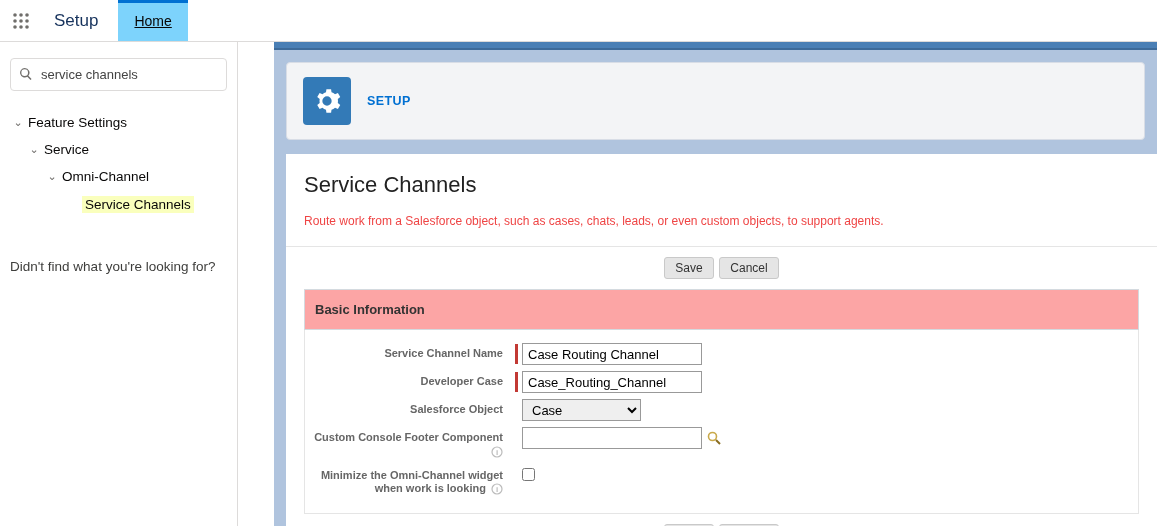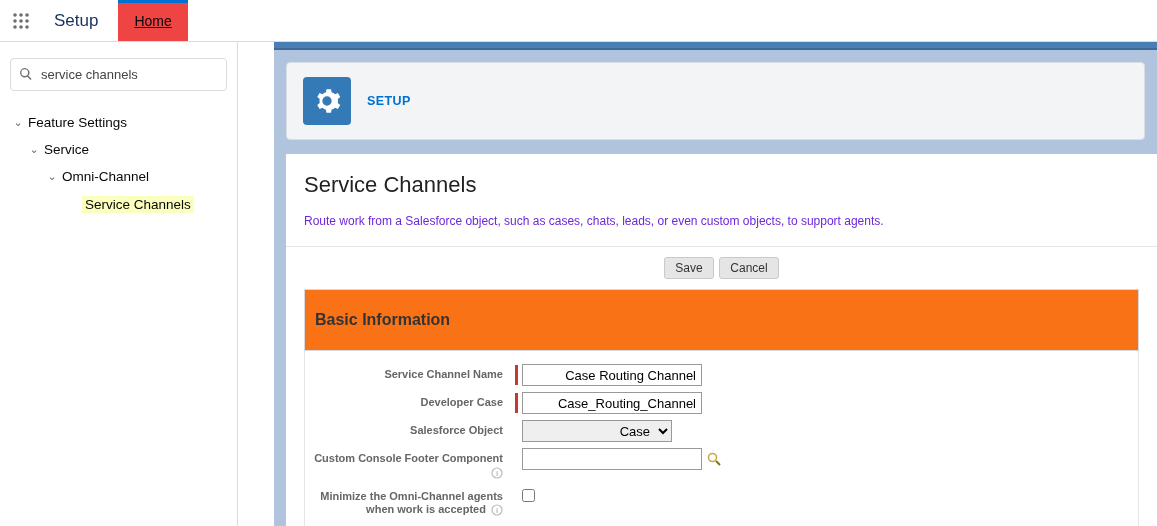--- a/index.html
+++ b/index.html
@@ -3,21 +3,21 @@
   <meta charset="utf-8">
   <style>
     * { box-sizing: border-box; margin: 0; padding: 0; }
     body { font-family: "Salesforce Sans", Arial, sans-serif; font-size: 13px; color: #3e3e3c; background: #fff; width: 1157px; height: 526px; overflow: hidden; }
     
     .top-bar { display: flex; align-items: stretch; height: 42px; border-bottom: 1px solid #dddbda; }
     .app-launcher { width: 42px; display: flex; align-items: center; justify-content: center; cursor: pointer; }
     .app-launcher svg { width: 18px; height: 18px; }
     .setup-label { display: flex; align-items: center; padding: 0 20px 0 12px; font-size: 17px; color: #16325c; font-weight: 400; }
     .tab { display: flex; align-items: center; padding: 0 16px; font-size: 14px; color: #080707; cursor: pointer; position: relative; }
-    .tab.active { background: #ef4444; text-decoration: underline; }
+    .tab.active { background: #7dd3fc; text-decoration: underline; }
     .tab.active::before { content: ''; position: absolute; top: 0; left: 0; right: 0; height: 3px; background: #0070d2; }
     .tab .chevron { margin-left: 8px; }
     
     .layout { display: flex; height: calc(100% - 42px); gap: 36px; }
     .sidebar { width: 238px; border-right: 1px solid #dddbda; padding: 16px 10px; flex-shrink: 0; }
     
     .search-box { position: relative; margin-bottom: 18px; }
     .search-box input { width: 100%; height: 33px; padding: 0 10px 0 30px; border: 1px solid #dddbda; border-radius: 4px; font-size: 13px; color: #444; }
     .search-box svg { position: absolute; left: 9px; top: 9px; width: 14px; height: 14px; fill: #706e6b; }
     
@@ -34,34 +34,34 @@
     .main { flex: 1; background: #b0c4de; display: flex; flex-direction: column; overflow: hidden; }
     .blue-strip { height: 8px; background: #4a7fb5; border-bottom: 2px solid #3d6a99; }
     
     .page-header { margin: 12px 12px 0 12px; background: #f3f4f6; border: 1px solid #d8dde6; border-radius: 4px; padding: 14px 16px; display: flex; align-items: center; gap: 16px; min-height: 75px; }
     .gear-tile { width: 48px; height: 48px; background: #337ab7; border-radius: 4px; display: flex; align-items: center; justify-content: center; }
     .gear-tile svg { width: 28px; height: 28px; fill: #fff; }
     .page-header-label { color: #0070d2; font-size: 12.5px; font-weight: 600; letter-spacing: 0.4px; }
     
     .content-card { margin: 14px 0 0 12px; background: #fff; padding: 18px 0 14px 0; flex: 1; overflow: auto; }
     .page-title { font-size: 22px; color: #222; font-weight: 400; padding: 0 18px 16px; }
-    .page-desc { font-size: 12px; color: #6d28d9; padding: 0 18px 18px; }
+    .page-desc { font-size: 12px; color: #ef4444; padding: 0 18px 18px; }
     
     .form-area { border-top: 1px solid #e5e5e5; padding: 0 18px; }
     .btn-row { text-align: center; padding: 10px 0; }
     .btn { display: inline-block; background: #e5e5e5; border: 1px solid #c9c9c9; border-radius: 3px; padding: 3px 10px; font-size: 12px; color: #333; cursor: pointer; margin: 0 1px; }
     
-    .section-header { background: #f97316; border: 1px solid #d4dadf; padding: 21px 10px; font-size: 16px; font-weight: 600; color: #333; }
+    .section-header { background: #fca5a5; border: 1px solid #d4dadf; padding: 12px 10px; font-size: 13px; font-weight: 600; color: #333; }
     .form-body { border: 1px solid #e5e5e5; border-top: none; padding: 10px 0 14px 0; }
     .form-row { display: flex; align-items: flex-start; padding: 3px 0; }
     .form-label { width: 210px; text-align: right; padding-right: 12px; font-size: 11px; color: #666; font-weight: 600; padding-top: 4px; line-height: 1.25; }
     .form-control-cell { display: flex; align-items: center; gap: 4px; }
     .req-bar { display: inline-block; width: 3px; height: 20px; background: #c23934; }
-    .text-input { width: 180px; height: 22px; border: 1px solid #999; padding: 2px 5px; font-size: 13px; color: #000; text-align: right; }
-    select.text-input { width: 150px; height: 22px; }
+    .text-input { width: 180px; height: 22px; border: 1px solid #999; padding: 2px 5px; font-size: 13px; color: #000; }
+    select.text-input { width: 119px; height: 22px; }
     .help-icon { width: 12px; height: 12px; fill: #bbb; margin-left: 2px; vertical-align: middle; display: inline-block; }
     .lookup-icon { width: 16px; height: 16px; cursor: pointer; }
     .checkbox-input { margin-top: 3px; }
   </style>
 </head>
 <body>
 
 <div class="top-bar">
   <div class="app-launcher">
     <svg viewBox="0 0 18 18">
@@ -99,20 +99,21 @@
       </div>
       <div class="tree-item tree-lvl-2">
         <span class="caret">⌄</span>
         <span>Omni-Channel</span>
       </div>
       <div class="tree-item tree-lvl-3">
         <span class="highlight">Service Channels</span>
       </div>
     </div>
     <div class="not-found">
+      <div>Didn't find what you're looking for?</div>
     </div>
   </div>
 
   <div class="main">
     <div class="blue-strip"></div>
     <div class="page-header">
       <div class="gear-tile">
         <svg viewBox="0 0 24 24">
             <path d="M12 8a4 4 0 110 8 4 4 0 010-8zm9.4 4c0-.6-.05-1.18-.15-1.74l2.1-1.63-2-3.46-2.48.98a8.1 8.1 0 00-3-1.74L15.5 2h-4l-.37 2.41a8.1 8.1 0 00-3 1.74l-2.48-.98-2 3.46 2.1 1.63A8.3 8.3 0 005.6 12c0 .6.05 1.18.15 1.74l-2.1 1.63 2 3.46 2.48-.98a8.1 8.1 0 003 1.74L11.5 22h4l.37-2.41a8.1 8.1 0 003-1.74l2.48.98 2-3.46-2.1-1.63c.1-.56.15-1.14.15-1.74z"></path>
           </svg>
@@ -172,21 +173,21 @@
               <input class="text-input" type="text" value="" style="">
               <svg class="lookup-icon" viewBox="0 0 16 16">
                   <circle cx="6.5" cy="6.5" r="4" fill="none" stroke="#c9a94a" stroke-width="1.6"></circle>
                   <line x1="10" y1="10" x2="14" y2="14" stroke="#8a6d1f" stroke-width="2"></line>
                 </svg>
             </div>
           </div>
 
           <div class="form-row">
             <div class="form-label">
-              <span>Minimize the Omni-Channel agents when work is accepted</span>
+              <span>Minimize the Omni-Channel widget when work is looking</span>
               <svg class="help-icon" viewBox="0 0 12 12">
                   <circle cx="6" cy="6" r="5" fill="none" stroke="#bbb" stroke-width="1.2"></circle>
                   <text x="6" y="9" text-anchor="middle" font-size="8" fill="#bbb">i</text>
                 </svg>
             </div>
             <div class="form-control-cell">
               <span style="width:3px"></span>
               <input type="checkbox" class="checkbox-input" style="">
             </div>
           </div>

